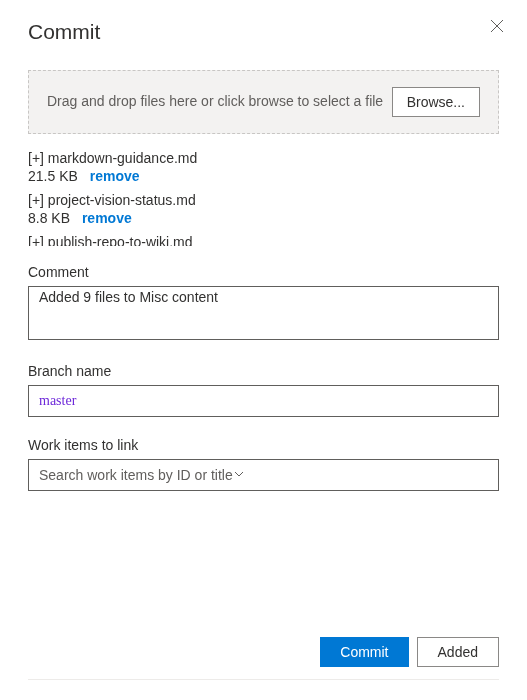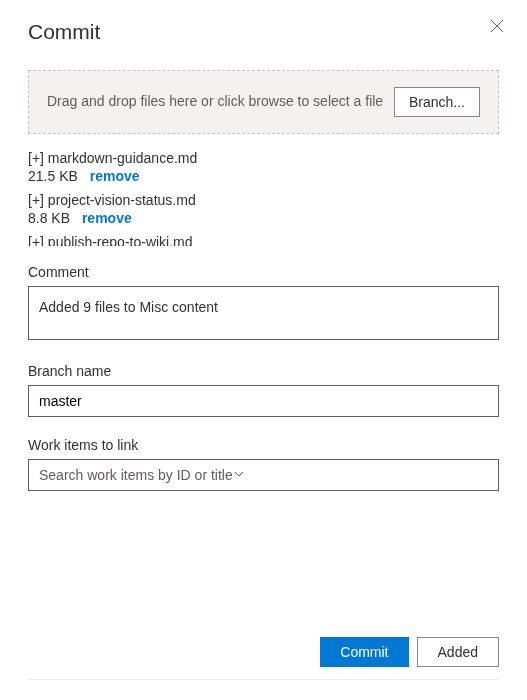--- a/index.html
+++ b/index.html
@@ -120,34 +120,34 @@
     }
     .field-label {
       font-size: 14px;
       color: #323130;
       margin-bottom: 6px;
       display: block;
     }
     .comment-box {
       width: 100%;
       border: 1px solid #605e5c;
-      padding: 12px 10px;
+      padding: 2px 10px;
       font-size: 14px;
       font-family: inherit;
       resize: none;
       height: 54px;
       color: #323130;
     }
     .text-input {
       width: 100%;
       border: 1px solid #605e5c;
       padding: 6px 10px;
       font-size: 14px;
-      font-family: Liberation Sans, sans-serif;
-      color: #000000;
+      font-family: Liberation Serif, serif;
+      color: #6d28d9;
       height: 32px;
     }
     .dropdown {
       width: 100%;
       border: 1px solid #605e5c;
       padding: 6px 10px;
       font-size: 14px;
       height: 32px;
       display: flex;
       align-items: center;
@@ -200,21 +200,21 @@
     <svg viewBox="0 0 16 16" fill="none" stroke="currentColor" stroke-width="1">
       <line x1="2" y1="2" x2="14" y2="14"></line>
       <line x1="14" y1="2" x2="2" y2="14"></line>
     </svg>
   </div>
 
   <h1 class="title">Commit</h1>
 
   <div class="dropzone">
     <div class="dropzone-text">Drag and drop files here or click browse to select a file</div>
-    <button class="browse-btn">Branch...</button>
+    <button class="browse-btn">Browse...</button>
   </div>
 
 
   <div class="file-list">
     <div class="file-item">
       <div class="file-name">[+] markdown-guidance.md</div>
       <div class="file-meta">
         <span>21.5 KB</span>
         <span class="remove-link">remove</span>
       </div>

